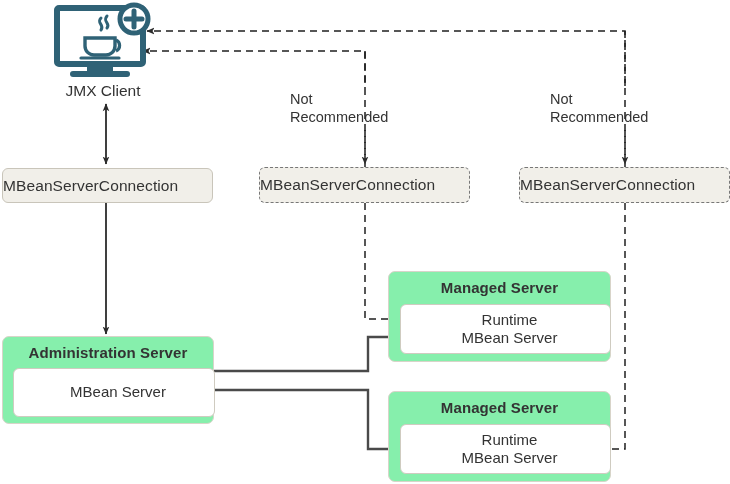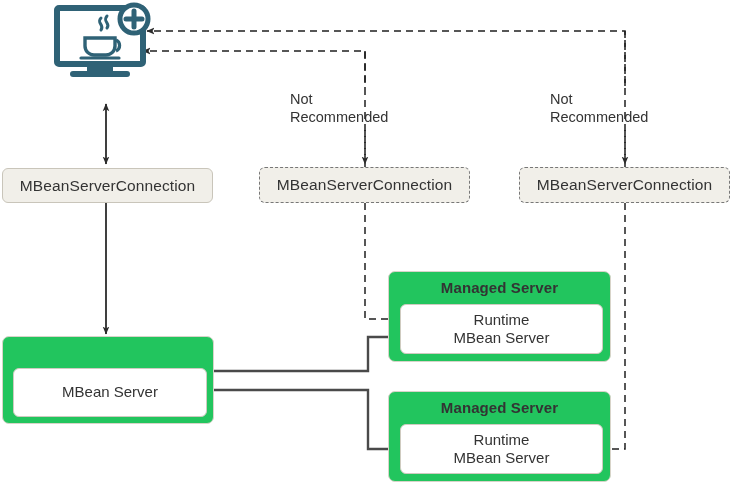--- a/index.html
+++ b/index.html
@@ -2,34 +2,34 @@
 <html><head>
 <meta charset="utf-8">
 <style>
   html,body{margin:0;padding:0;background:#ffffff;}
   body{width:730px;height:484px;overflow:hidden;
        font-family:"Liberation Sans","DejaVu Sans",sans-serif;}
   #stage{position:relative;width:730px;height:484px;background:#fff;}
   svg.layer{position:absolute;left:0;top:0;width:730px;height:484px;}
 
   .node{position:absolute;box-sizing:border-box;display:flex;
-        align-items:center;justify-content:center;text-align:center;}
+        align-items:center;justify-content:flex-start;text-align:center;}
 
   .msc-box{background:#f1efe9;border:1px solid #c9c5ba;border-radius:6px;
            color:#333333;font-size:15.5px;letter-spacing:.1px;}
   .msc-box.dashed{border:1.6px dashed #777777;background:#f1efe9;}
 
-  .server-box{background:#22c55e;border:1px solid #d8d4c9;border-radius:7px;
+  .server-box{background:#86efac;border:1px solid #d8d4c9;border-radius:7px;
               display:block;padding:0;}
   .server-title{font-size:15px;font-weight:bold;color:#333333;
                 text-align:center;padding-top:7px;letter-spacing:.1px;}
   .inner-box{position:absolute;background:#ffffff;border:1px solid #cfcbc0;
              border-radius:6px;display:flex;align-items:center;
              justify-content:center;text-align:center;color:#333333;
-             font-size:15px;line-height:1.22;}
+             font-size:15px;line-height:1.22;padding-left:8px;}
 
   .caption{position:absolute;text-align:left;color:#333333;
            font-size:14.5px;line-height:1.25;}
   .client-label{position:absolute;text-align:center;color:#333333;
                 font-size:15.5px;}
   .icon-wrap{position:absolute;}
 </style>
 </head>
 <body>
 
@@ -82,20 +82,21 @@
       <path d="M51 16 c-5 5 4 7 0 12 M57 14 c-5 6 4 7 0 12" fill="none" stroke="#2f6276" stroke-width="3" stroke-linecap="round"></path>
 
       <path d="M35 36 h30 v8 a9 9 0 0 1 -9 9 h-12 a9 9 0 0 1 -9 -9 z" fill="none" stroke="#2f6276" stroke-width="3.4"></path>
       <path d="M66 38 a6 6 0 0 1 0 11" fill="none" stroke="#2f6276" stroke-width="3.2"></path>
       <path d="M31 56 h38" fill="none" stroke="#2f6276" stroke-width="3.2" stroke-linecap="round"></path>
 
       <circle cx="84" cy="17" r="14" fill="#ffffff" stroke="#2f6276" stroke-width="5"></circle>
       <path d="M84 9 v16 M76 17 h16" stroke="#2f6276" stroke-width="5" stroke-linecap="round"></path>
     </svg>
   </div>
+  <div class="client-label" style="left:38px;top:82px;width:130px;">JMX Client</div>
 
   <div class="node msc-box" style="left:2px;top:168px;width:211px;height:35px;">
     <span>MBeanServerConnection</span>
   </div>
 
   <div class="node msc-box dashed" style="left:259px;top:167px;width:211px;height:36px;">
     <span>MBeanServerConnection</span>
   </div>
 
   <div class="node msc-box dashed" style="left:519px;top:167px;width:211px;height:36px;">
@@ -106,20 +107,21 @@
     <div>Not</div>
     <div>Recommended</div>
   </div>
 
   <div class="caption" style="left:550px;top:90px;width:150px;">
     <div>Not</div>
     <div>Recommended</div>
   </div>
 
   <div class="node server-box" style="left:2px;top:336px;width:212px;height:88px;">
+    <div class="server-title">Administration Server</div>
     <div class="inner-box" style="left:10px;top:31px;width:192px;height:47px;">
       <div>
         <div>MBean Server</div>
       </div>
     </div>
   </div>
 
   <div class="node server-box" style="left:388px;top:271px;width:223px;height:91px;">
     <div class="server-title">Managed Server</div>
     <div class="inner-box" style="left:11px;top:32px;width:201px;height:48px;">

